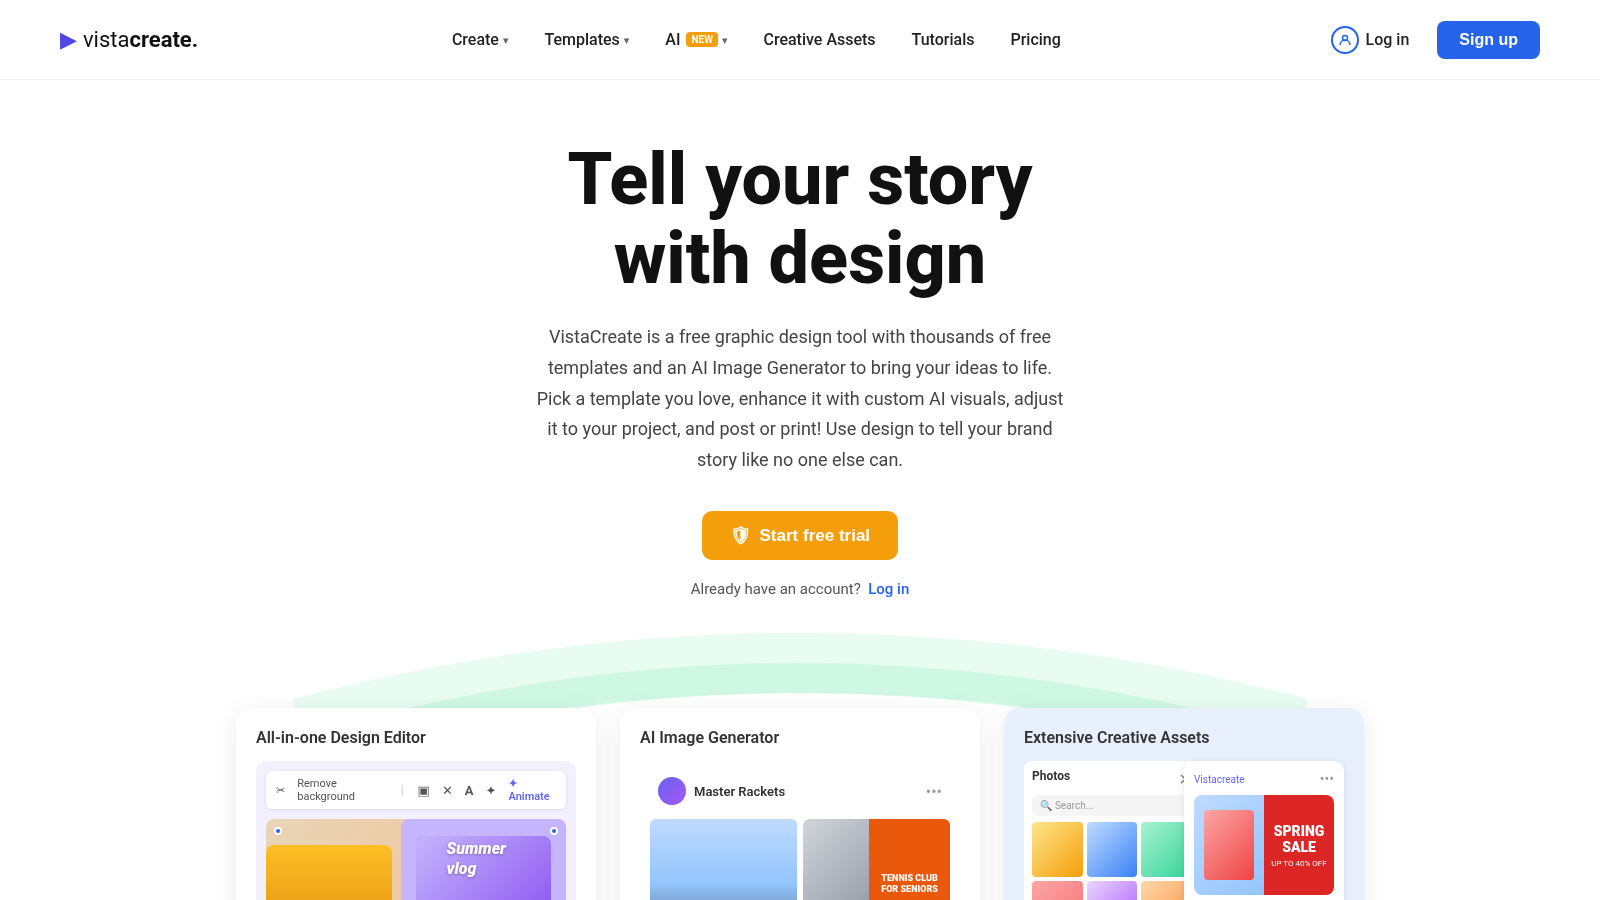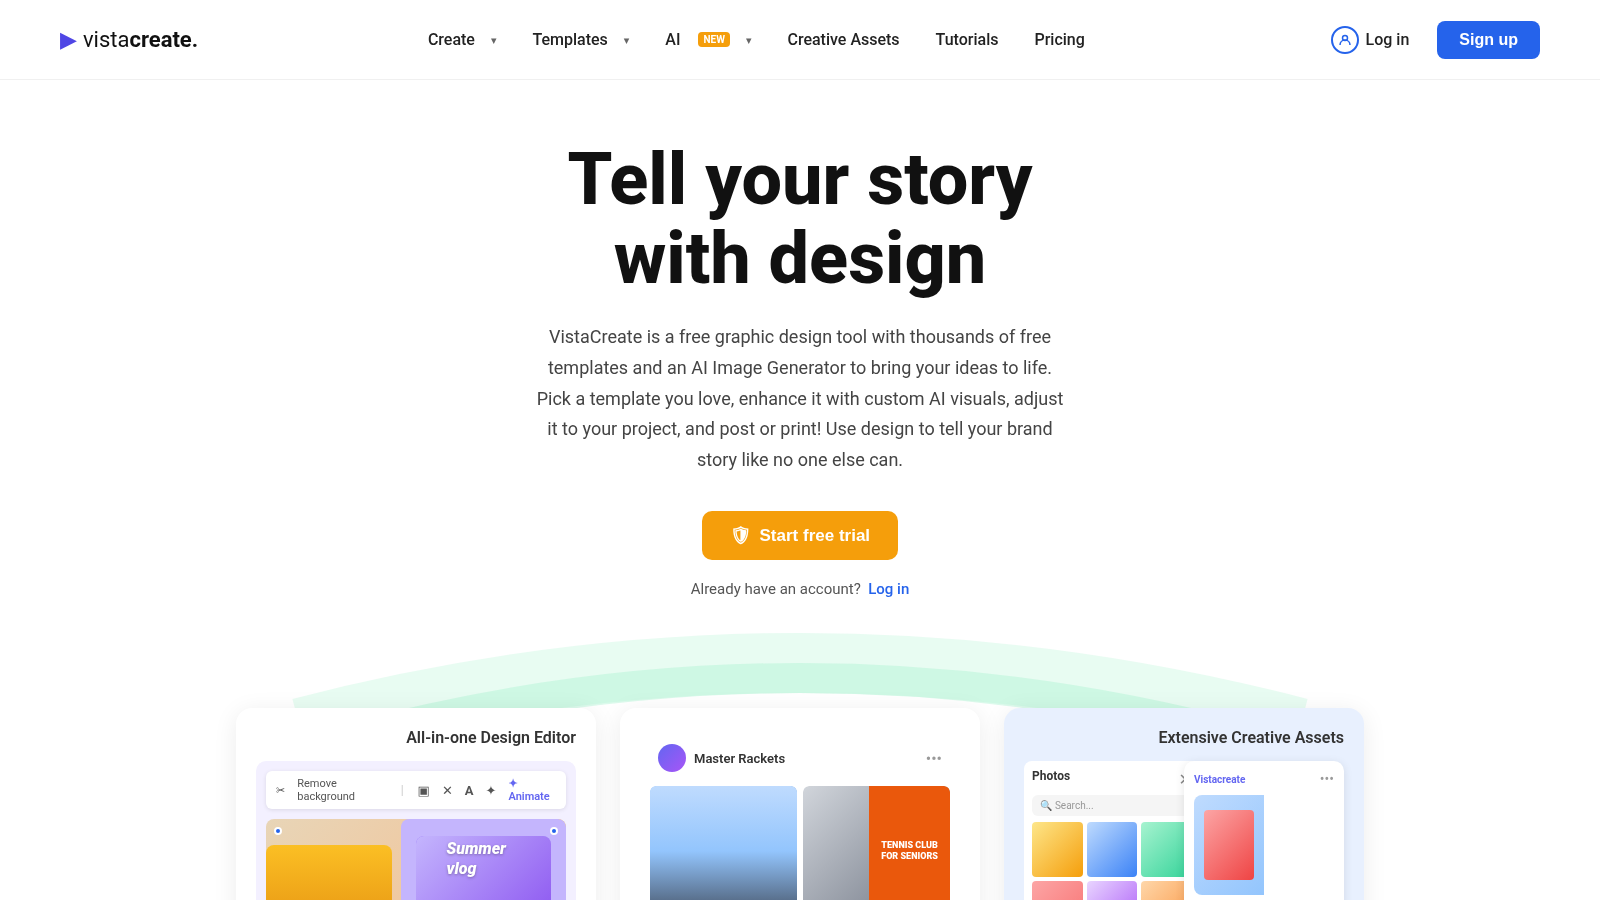--- a/index.html
+++ b/index.html
@@ -10,21 +10,21 @@
       display: flex; align-items: center; justify-content: space-between;
       padding: 0 60px; height: 80px; border-bottom: 1px solid #f0f0f0;
       position: relative; z-index: 10;
     }
     .logo { display: flex; align-items: center; gap: 6px; cursor: pointer; }
     .logo-icon { color: #4f46e5; font-size: 22px; }
     .logo-text { font-size: 22px; font-weight: 700; color: #111; }
     .logo-text span { font-weight: 400; color: #111; }
     .nav-links { display: flex; align-items: center; gap: 8px; }
     .nav-item {
-      display: flex; align-items: center; gap: 16px;
+      display: flex; align-items: center; gap: 4px;
       padding: 8px 14px; border-radius: 8px; cursor: pointer;
       font-size: 16px; color: #222; font-weight: 500;
       transition: background 0.15s;
       text-align: right;
     }
     .nav-chevron { font-size: 11px; color: #666; margin-top: 1px; }
     .ai-badge {
       background: #f59e0b; color: #fff; font-size: 10px;
       font-weight: 700; padding: 2px 5px; border-radius: 4px;
       text-transform: uppercase; margin-left: 2px;
@@ -78,21 +78,21 @@
     }
     .feature-card {
       background: #fff; border-radius: 16px;
       box-shadow: 0 4px 24px rgba(0,0,0,0.08);
       padding: 20px 20px 12px; flex: 1; max-width: 360px; min-width: 300px;
       overflow: hidden;
     }
     .feature-card.gray-bg { background: #e8f0fe; }
     .card-title {
       font-size: 16px; font-weight: 600; color: #333;
-      text-align: right; margin-bottom: 14px;
+      text-align: left; margin-bottom: 14px;
     }
 
     
     .editor-mockup {
       width: 100%; background: #f3f0ff; border-radius: 10px;
       padding: 10px; min-height: 220px; position: relative;
     }
     .toolbar-strip {
       background: #fff; border-radius: 6px; padding: 6px 10px;
       display: flex; align-items: center; gap: 12px;
@@ -262,20 +262,21 @@
         <div style="position:absolute; left:0; bottom:0; width:42%; height:85%; background:linear-gradient(180deg,#fbbf24 0%,#d97706 100%); border-radius:8px 8px 0 0;"></div>
 
         <div class="selection-dot" style="top:8px; left:8px;"></div>
         <div class="selection-dot" style="top:8px; right:8px;"></div>
 
       </div>
     </div>
   </div>
 
   <div class="feature-card">
+    <div class="card-title">AI Image Generator</div>
     <div class="ai-mockup">
       <div class="ai-card-header">
         <div class="ai-avatar" style="background:linear-gradient(135deg,#6366f1,#a855f7);"></div>
         <span class="ai-name">Master Rackets</span>
         <span class="ai-menu">•••</span>
       </div>
 
       <div class="ai-image-grid">
 
         <div class="ai-img">
@@ -312,29 +313,33 @@
           <div class="asset-thumb" style="background:linear-gradient(135deg,#bfdbfe,#3b82f6); border-radius:4px; height:55px;"></div>
           <div class="asset-thumb" style="background:linear-gradient(135deg,#a7f3d0,#34d399); border-radius:4px; height:55px;"></div>
           <div style="background:linear-gradient(135deg,#fca5a5,#f87171); border-radius:4px; height:55px;"></div>
           <div style="background:linear-gradient(135deg,#e9d5ff,#a855f7); border-radius:4px; height:55px;"></div>
           <div style="background:linear-gradient(135deg,#fed7aa,#fb923c); border-radius:4px; height:55px;"></div>
         </div>
       </div>
 
       <div style="position:absolute; right:0; top:0; width:50%; background:#fff; border-radius:10px; padding:10px; box-shadow:0 2px 10px rgba(0,0,0,0.1);">
         <div style="display:flex; align-items:center; margin-bottom:8px;">
-          <span style="font-size:10px; color:#6366f1; font-weight:700;text-align:right;">Vistacreate</span>
+          <span style="font-size:10px; color:#6366f1; font-weight:400;text-align:right;">Vistacreate</span>
           <span style="margin-left:auto; color:#999; font-size:14px;">•••</span>
         </div>
 
         <div style="position:relative; border-radius:8px; overflow:hidden; margin-bottom:8px; height:100px;">
           <div style="background:linear-gradient(135deg,#bfdbfe 0%,#93c5fd 100%); width:50%; height:100%; float:left; position:relative;">
             <div style="position:absolute; inset:0; display:flex; align-items:center; justify-content:center;">
               <div style="width:50px; height:70px; background:linear-gradient(135deg,#fca5a5,#ef4444); border-radius:4px;"></div>
             </div>
           </div>
+          <div style="background:#dc2626; width:50%; height:100%; float:right; display:flex; flex-direction:column; align-items:center; justify-content:center; padding:6px;">
+            <span style="color:#fff; font-size:14px; font-weight:900; line-height:1.2; text-align:center;">SPRING<br>SALE</span>
+            <span style="color:#fff; font-size:8px; margin-top:3px;">UP TO 40% OFF</span>
+          </div>
         </div>
 
       </div>
     </div>
   </div>
 
 </div>
 
 </body></html>

